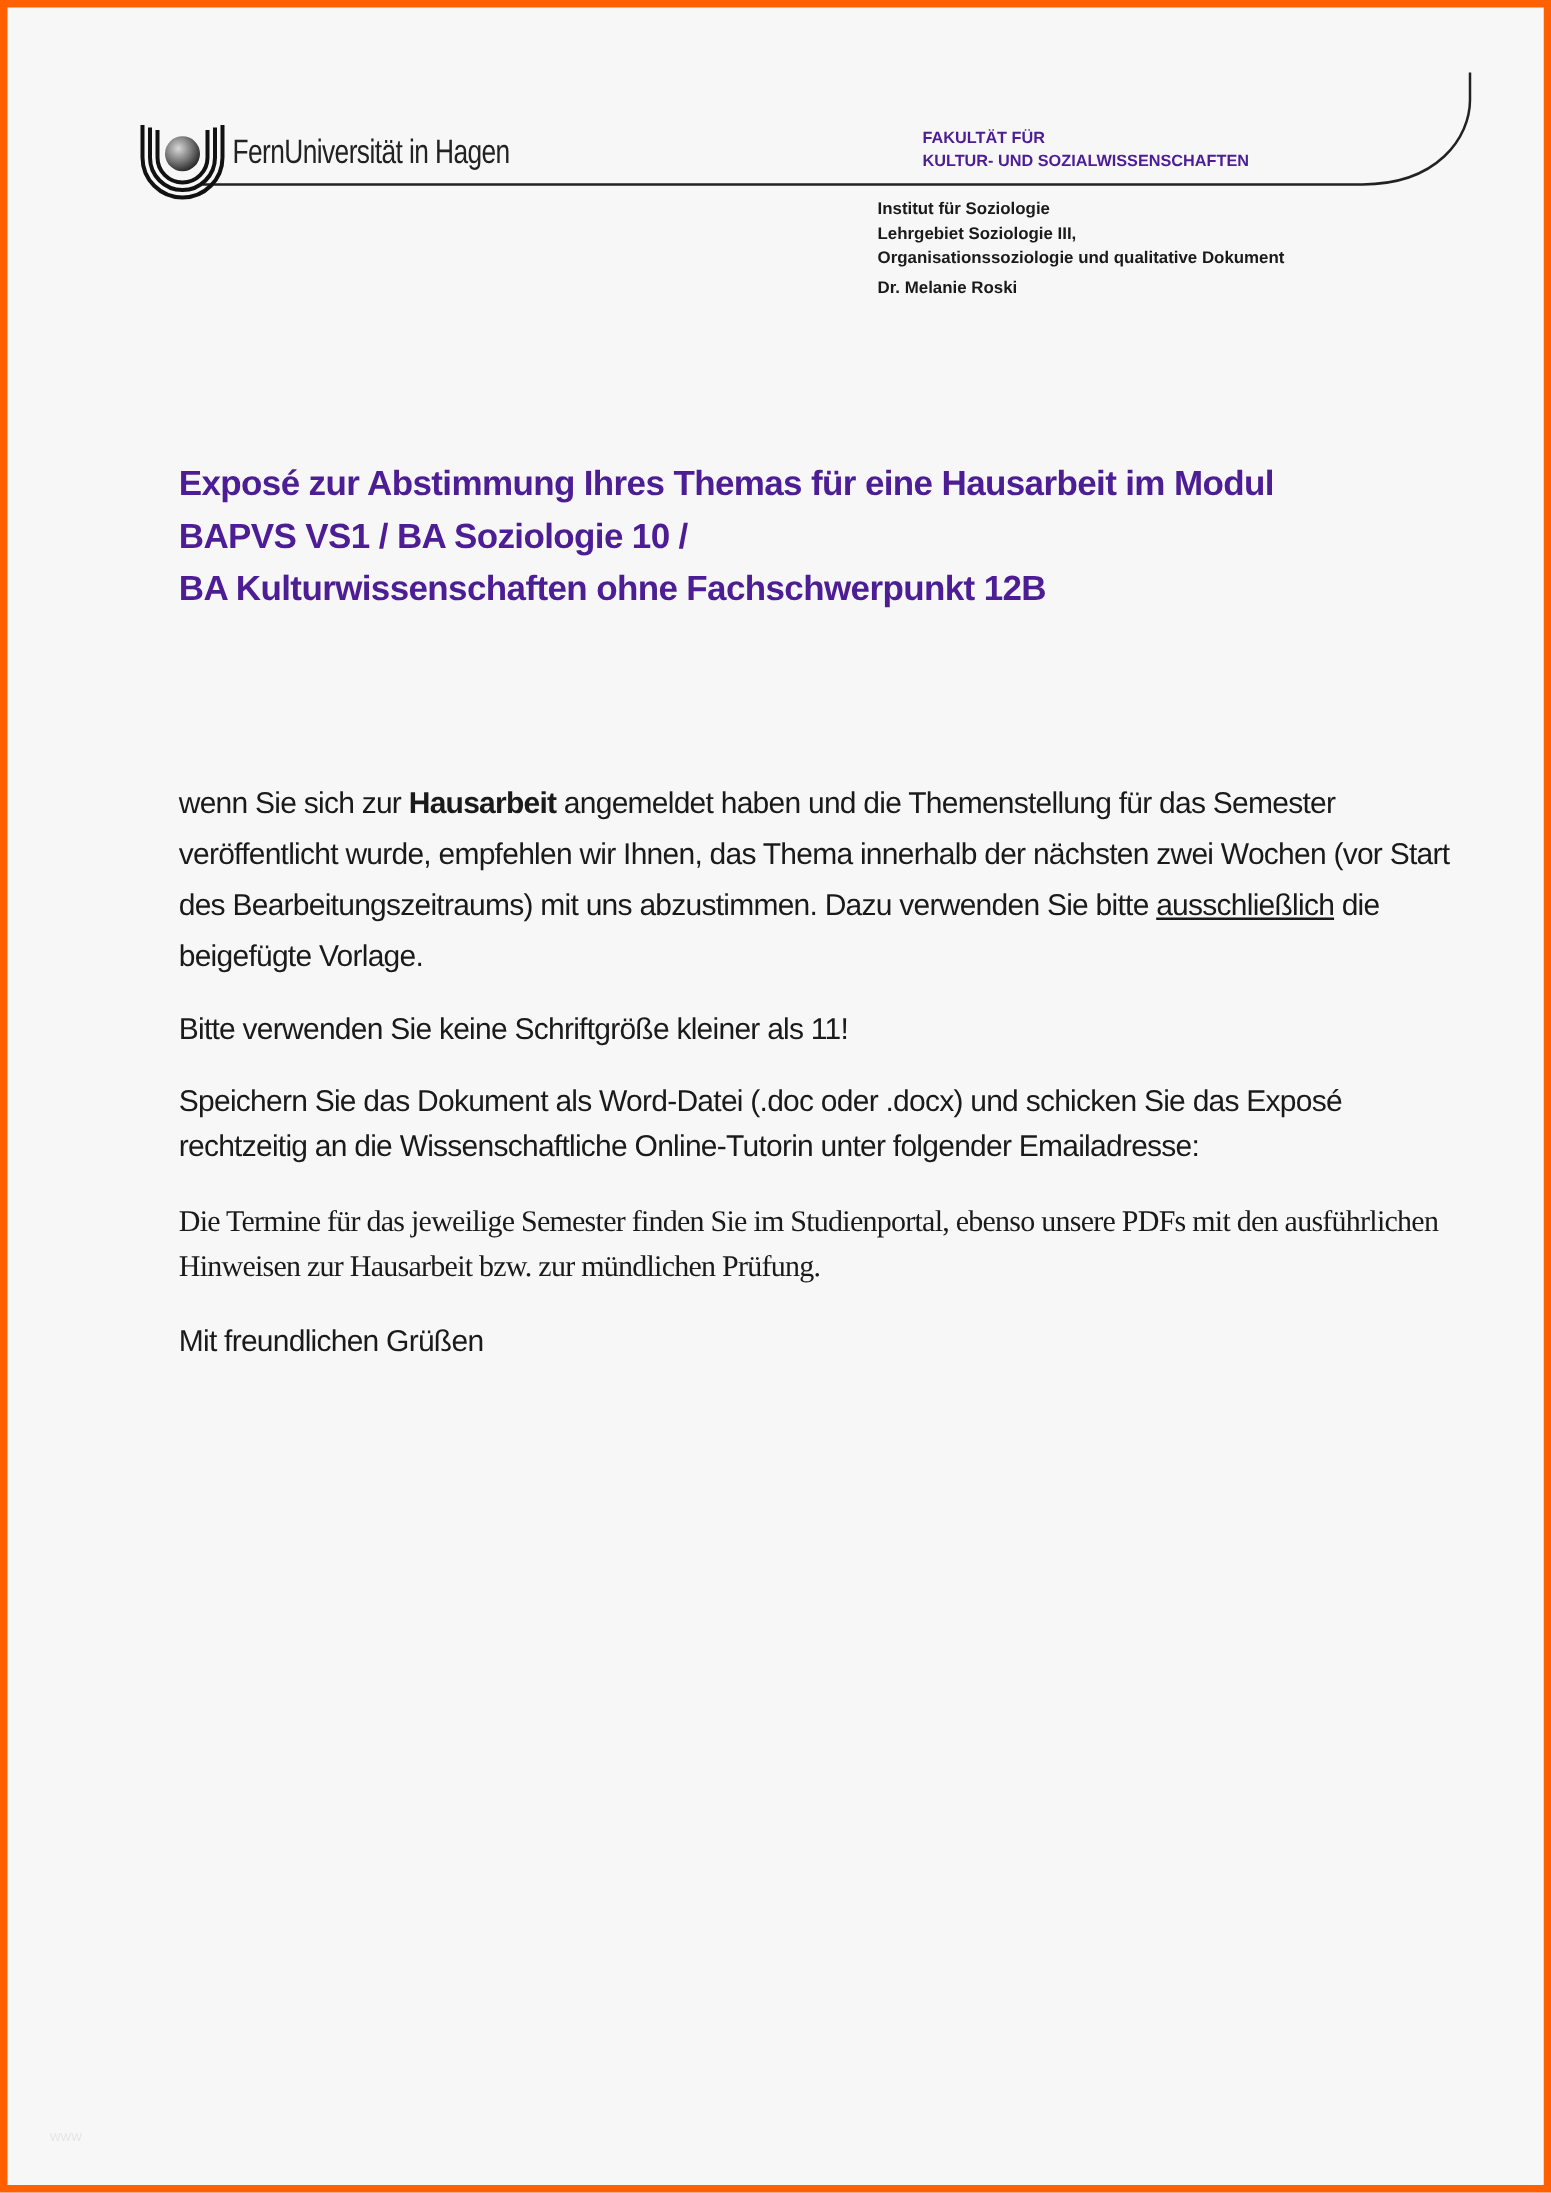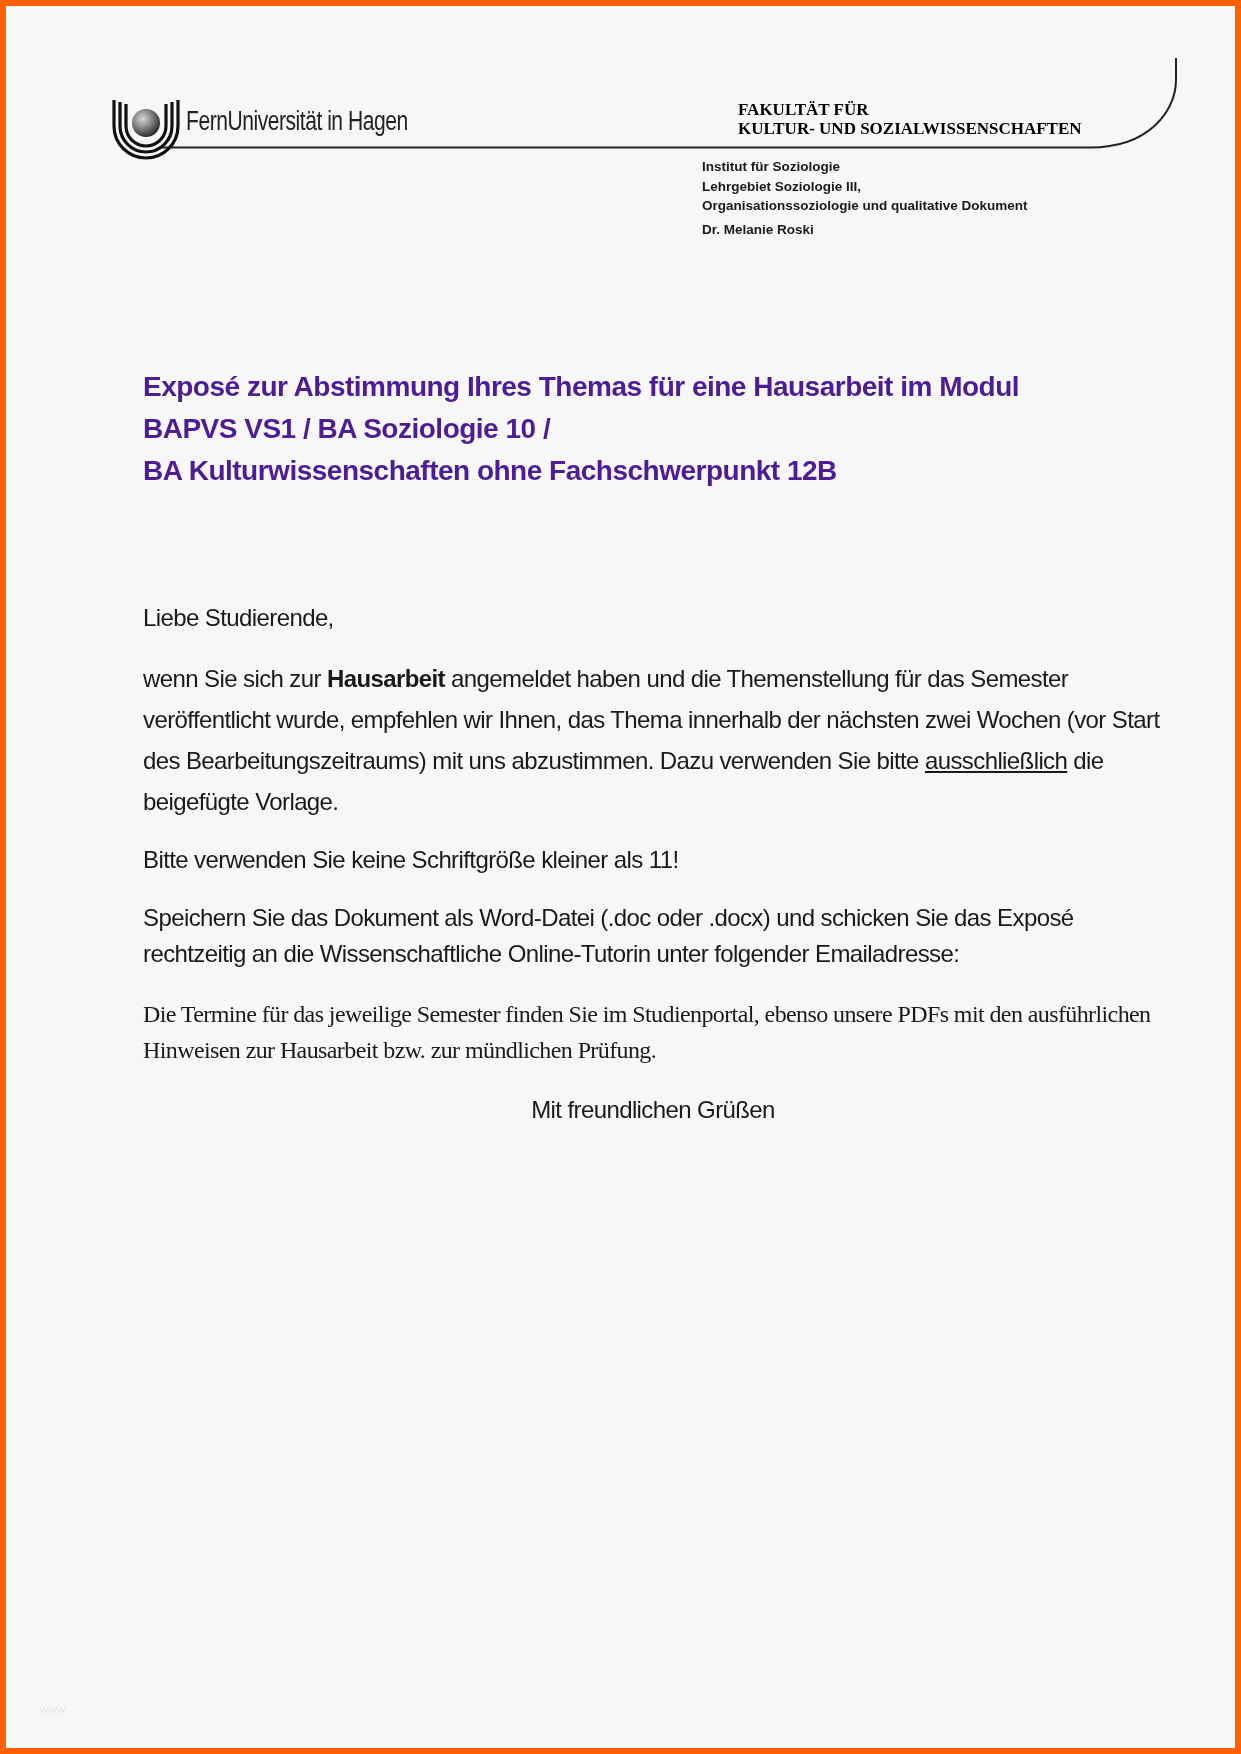--- a/index.html
+++ b/index.html
@@ -25,23 +25,23 @@
       position: absolute; left: 186px; top: 106px;
       font-family: "Liberation Sans", sans-serif;
       font-size: 27px; letter-spacing: -0.6px;
       transform: scaleX(0.78); transform-origin: left top;
       color: #222; white-space: nowrap;
       font-weight: normal;
     }
     .header-line { position: absolute; left: 0; top: 0; width: 1241px; height: 200px; pointer-events: none; }
     .faculty {
       position: absolute; left: 738px; top: 100px;
-      font-family: Liberation Serif, serif;
-      font-size: 17px; font-weight: bold; line-height: 19px;
-      color: #000000; white-space: nowrap;
+      font-family: Liberation Sans, sans-serif;
+      font-size: 13px; font-weight: bold; line-height: 19px;
+      color: #4c1d95; white-space: nowrap;
     }
     .institute {
       position: absolute; left: 702px; top: 157px;
       font-family: "Liberation Sans", sans-serif;
       font-size: 13.5px; font-weight: bold; line-height: 19.5px;
       color: #1a1a1a; white-space: nowrap;
     }
     .institute .name { margin-top: 4px; }
     .title {
       position: absolute; left: 143px; top: 366px;
@@ -56,21 +56,21 @@
       font-size: 24px; color: #1a1a1a;
       letter-spacing: -0.6px;
     }
     .body-text p { margin: 0; }
     .salutation { line-height: 36px; }
     .para1 { margin-top: 22px !important; line-height: 41px; }
     .para2 { margin-top: 20px !important; line-height: 36px; }
     .para3 { margin-top: 22px !important; line-height: 36px; }
     .email { margin-top: 24px !important; line-height: 36px; font-weight: bold; }
     .para4 { margin-top: 24px !important; line-height: 36px; font-family: Liberation Serif, serif; }
-    .closing { margin-top: 24px !important; line-height: 36px; text-align: center; }
+    .closing { margin-top: 24px !important; line-height: 36px; }
     .signature { margin-top: 24px !important; line-height: 36px; }
     .u { text-decoration: underline; text-align: right; }
     .b { font-weight: bold; }
     .watermark {
       position: absolute; left: 40px; top: 1705px;
       font-family: "Liberation Sans", sans-serif;
       font-size: 9px; color: #e4e4e4;
     }
   </style>
 </head>
@@ -109,21 +109,20 @@
   <div class="name">Dr. Melanie Roski</div>
 </div>
 
 <div class="title">
   <div>Exposé zur Abstimmung Ihres Themas für eine Hausarbeit im Modul</div>
   <div>BAPVS VS1 / BA Soziologie 10 /</div>
   <div>BA Kulturwissenschaften ohne Fachschwerpunkt 12B</div>
 </div>
 
 <div class="body-text">
-  <p class="salutation">Liebe Studierende,</p>
   <p class="para1"><span>wenn Sie sich zur </span><span class="b">Hausarbeit</span><span> angemeldet haben und die Themenstellung für das Semester veröffentlicht wurde, empfehlen wir Ihnen, das Thema innerhalb der nächsten zwei Wochen (vor Start des Bearbeitungszeitraums) mit uns abzustimmen. Dazu verwenden Sie bitte </span><span class="u">ausschließlich</span><span> die beigefügte Vorlage.</span></p>
   <p class="para2">Bitte verwenden Sie keine Schriftgröße kleiner als 11!</p>
   <p class="para3">Speichern Sie das Dokument als Word-Datei (.doc oder .docx) und schicken Sie das Exposé rechtzeitig an die Wissenschaftliche Online-Tutorin unter folgender Emailadresse:</p>
   <p class="para4">Die Termine für das jeweilige Semester finden Sie im Studienportal, ebenso unsere PDFs mit den ausführlichen Hinweisen zur Hausarbeit bzw. zur mündlichen Prüfung.</p>
   <p class="closing">Mit freundlichen Grüßen</p>
 </div>
 
 <div class="watermark">WWW</div>
 
 </body></html>

